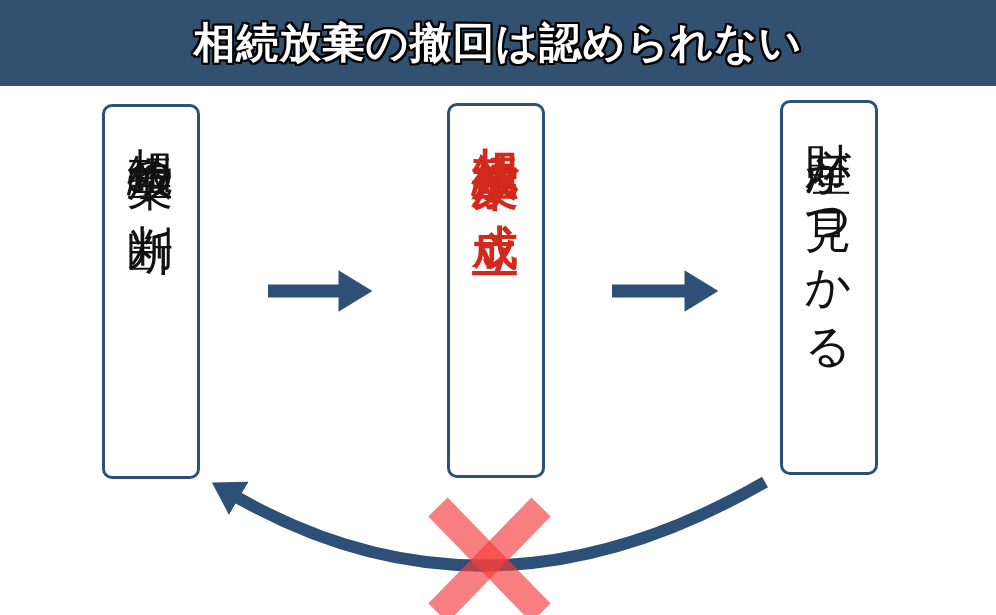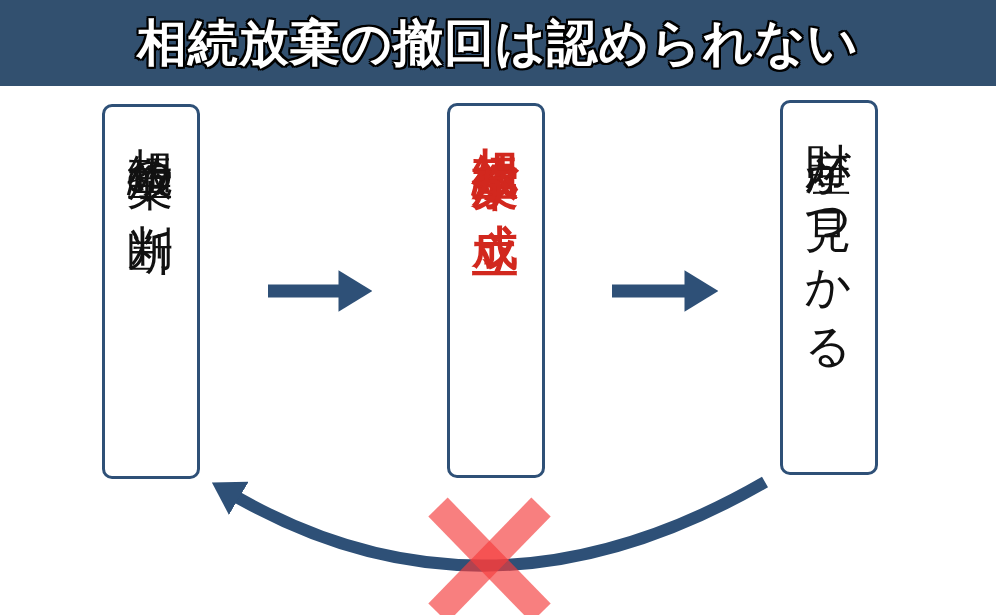--- a/index.html
+++ b/index.html
@@ -26,21 +26,21 @@
     position: absolute;
     left: 0; top: 0;
     width: 996px;
     height: 86px;
     background: var(--header-bg, #32506F);
     display: flex;
     align-items: center;
     justify-content: center;
   }
   .title-bar h1 {
-    font-size: 50px;
+    font-size: 42px;
     font-weight: bold;
     color: #ffffff;
     white-space: nowrap;
     letter-spacing: 1px;
     text-shadow:
       -2px -2px 0 #000, 2px -2px 0 #000,
       -2px  2px 0 #000, 2px  2px 0 #000,
       -2px  0   0 #000, 2px  0   0 #000,
        0   -2px 0 #000, 0    2px 0 #000;
   }

